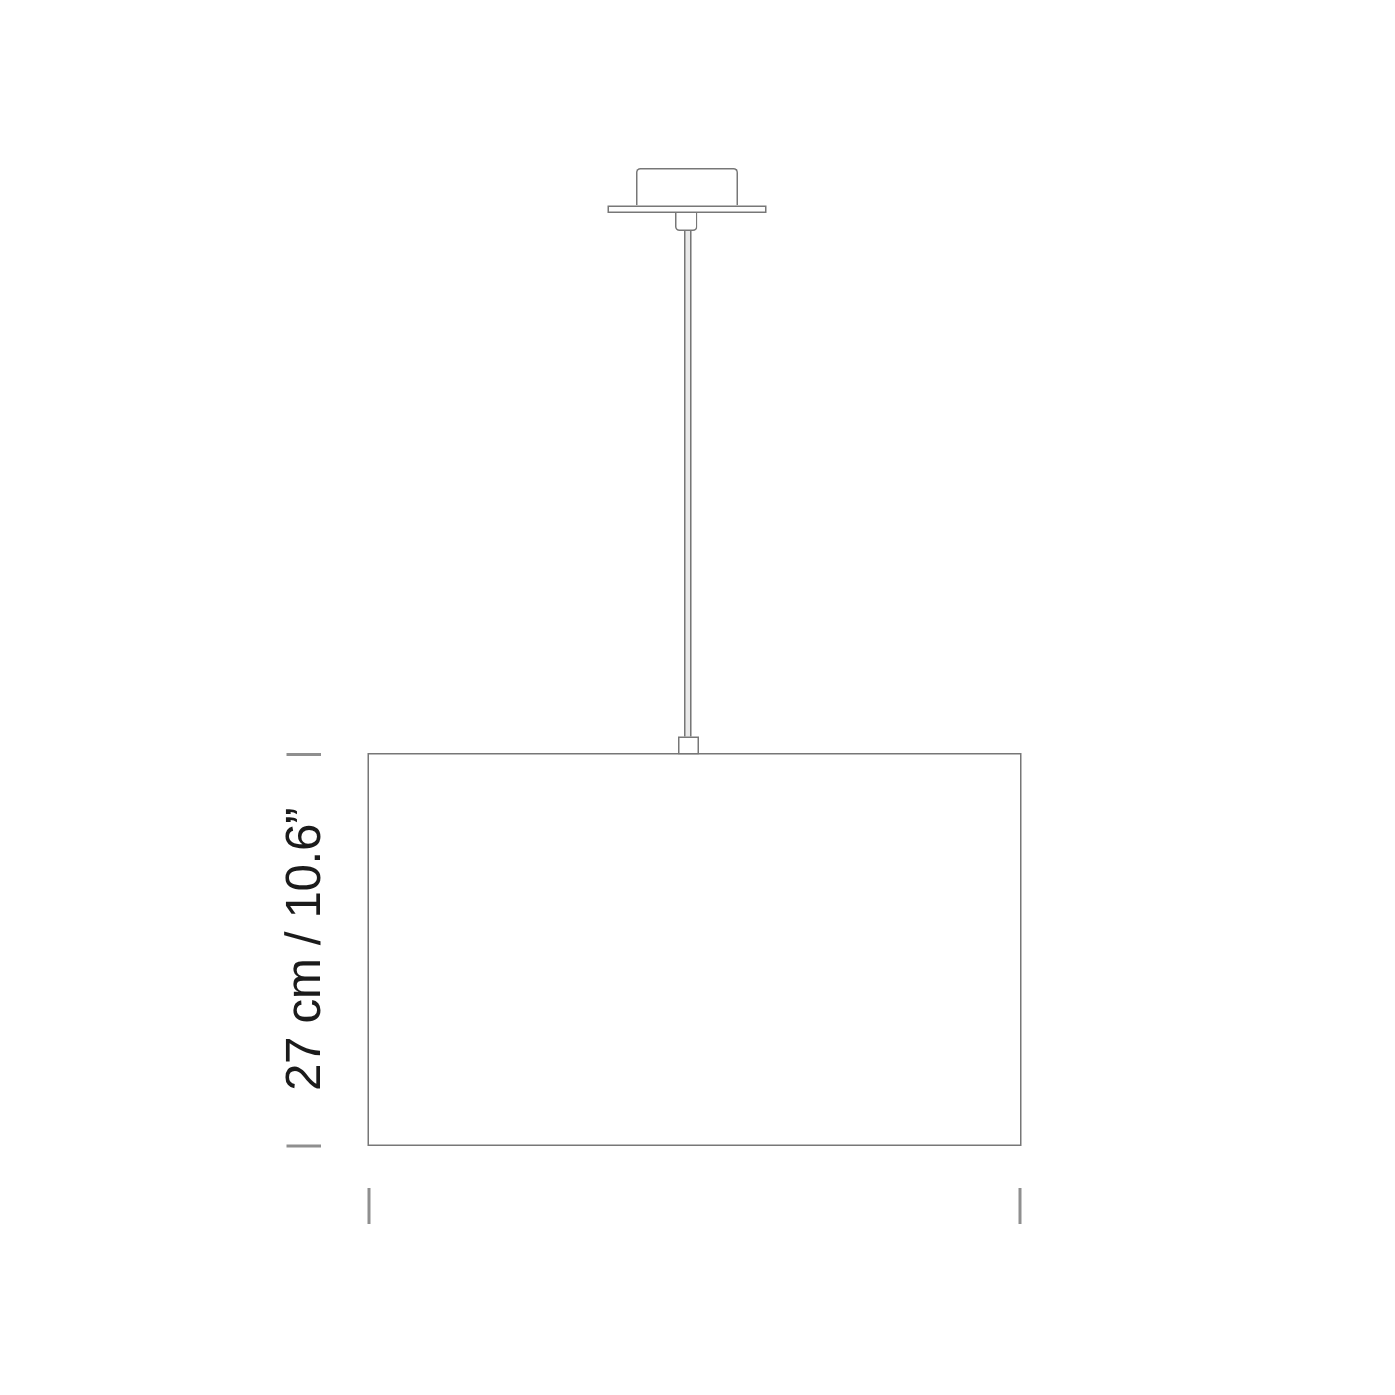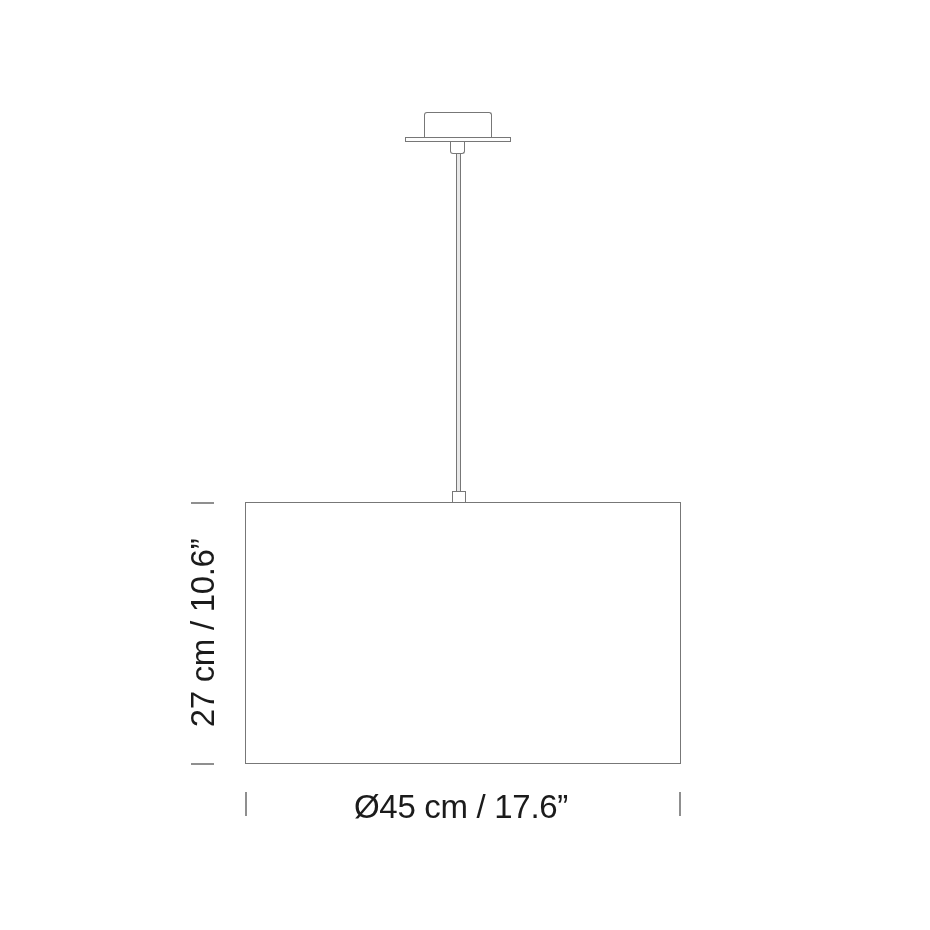--- a/index.html
+++ b/index.html
@@ -102,15 +102,14 @@
   <div class="part shade-connector"></div>
 
   <div class="part shade"></div>
 
   <div class="part tick-h h-tick-top"></div>
   <div class="part tick-h h-tick-bottom"></div>
   <div class="dim-label height-label">27 cm / 10.6”</div>
 
   <div class="part tick-v d-tick-left"></div>
   <div class="part tick-v d-tick-right"></div>
-  <div class="dim-label diameter-label">Ø45 cm / 17.6”</div>
 
 </div>
 
 </body></html>

